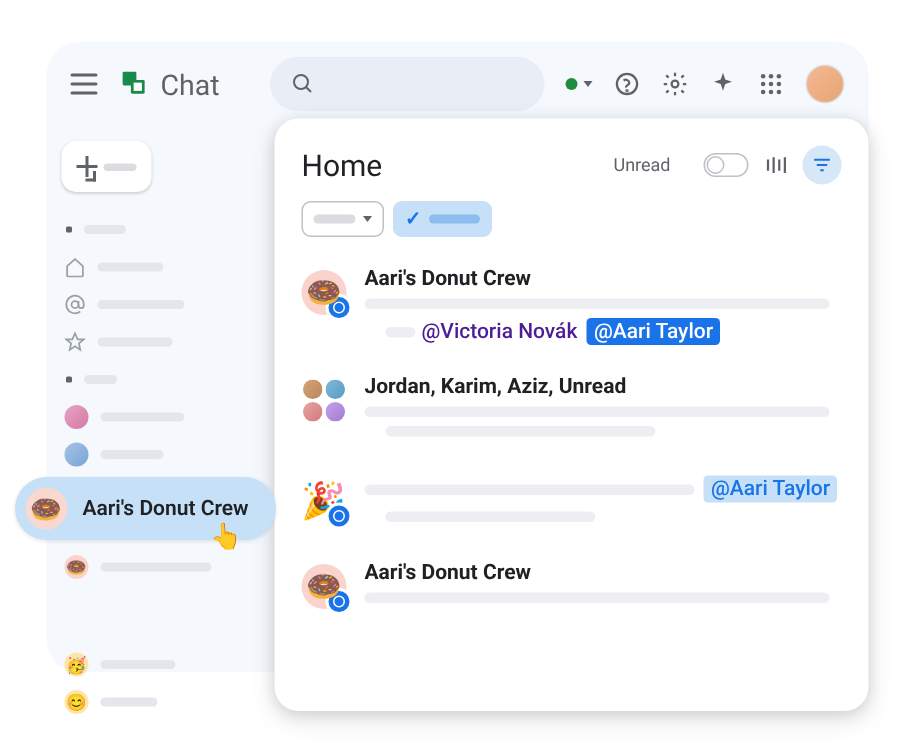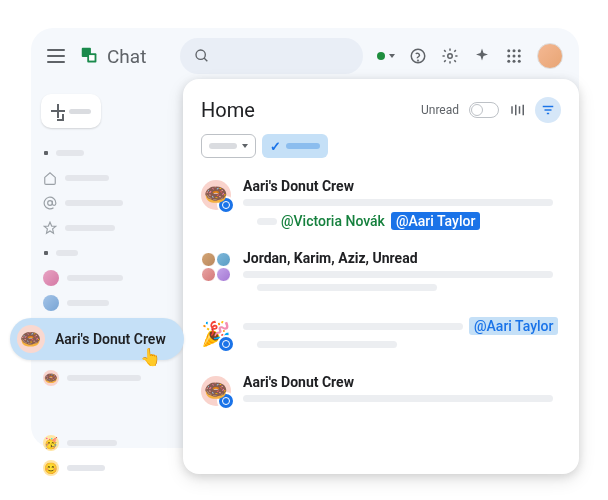--- a/index.html
+++ b/index.html
@@ -26,42 +26,42 @@
 .new-chip .plus::after{width:2px;height:14px;left:6px}
 .new-chip .edge{position:absolute;right:-3px;bottom:-3px;width:7px;height:7px;border-right:2px solid #5f6368;border-bottom:2px solid #5f6368}
 .sb-row{display:flex;align-items:center;gap:8px;height:22px;margin-bottom:3px;padding:0 2px}
 .sb-section{width:4px;height:4px;background:#5f6368;border-radius:1px;margin-left:1px}
 .sb-ico{width:14px;height:14px;color:#9aa0a6;flex-shrink:0}
 .sb-line{height:6px;background:#e4e6eb;border-radius:3px;flex:0 0 auto}
 .sb-av{width:16px;height:16px;border-radius:50%;flex-shrink:0}
 .main-card{position:absolute;left:183px;top:79px;width:396px;height:395px;background:#fff;border-radius:16px;box-shadow:0 2px 10px rgba(0,0,0,0.12),0 6px 18px rgba(0,0,0,0.10)}
 .card-hdr{display:flex;align-items:center;padding:18px 18px 6px 18px}
 .card-title{font-size:20px;color:#202124;font-weight:400}
-.unread-chip{margin-left:auto;display:flex;align-items:center;gap:4px;color:#5f6368;font-size:12px}
+.unread-chip{margin-left:auto;display:flex;align-items:center;gap:16px;color:#5f6368;font-size:12px}
 .toggle{width:30px;height:16px;border:1px solid #bdc1c6;border-radius:8px;margin-left:6px;position:relative}
 .toggle::after{content:'';position:absolute;left:1px;top:1px;width:12px;height:12px;background:#fff;border:1px solid #bdc1c6;border-radius:50%;box-sizing:border-box}
 .sort-ico{width:18px;height:18px;color:#5f6368;margin-left:10px}
 .filter-btn{width:26px;height:26px;background:#d6e7f8;border-radius:50%;display:flex;align-items:center;justify-content:center;margin-left:8px}
 .chips-row{display:flex;gap:6px;padding:5px 18px 10px 18px}
 .chip-drop{height:24px;border:1px solid #bdc1c6;border-radius:6px;display:flex;align-items:center;padding:0 7px;gap:5px}
 .chip-drop .ph{width:28px;height:6px;background:#dadce0;border-radius:3px}
 .chip-check{height:24px;background:#c5e0f7;border-radius:6px;display:flex;align-items:center;padding:0 8px;gap:5px}
 .chip-check .ck{color:#1a73e8;font-weight:bold;font-size:13px}
 .chip-check .ph{width:34px;height:6px;background:#8cbdee;border-radius:3px}
 .thread{display:flex;gap:12px;padding:10px 18px}
 .th-av{width:30px;height:30px;border-radius:50%;flex-shrink:0;position:relative;margin-top:2px}
 .donut{background:#f9d3cc}
 .donut::after{content:'🍩';position:absolute;font-size:19px;left:50%;top:50%;transform:translate(-50%,-52%)}
 .badge{position:absolute;right:-4px;bottom:-4px;width:14px;height:14px;background:#1a73e8;border-radius:50%;border:2px solid #fff;box-sizing:content-box}
 .badge::after{content:'';position:absolute;inset:3px;border:1.5px solid #fff;border-radius:50%}
 .title-bold{font-size:14px;font-weight:700;color:#202124;margin-bottom:5px}
 .ph-line{height:7px;background:#eceef1;border-radius:4px;margin-bottom:6px}
 .indent{margin-left:14px}
 .mention{font-size:14px;font-weight:500}
-.m-blue{color:#15803d}
+.m-blue{color:#4c1d95}
 .m-chip{background:#1a73e8;color:#fff;padding:1px 5px;border-radius:3px;margin-left:2px}
 .m-chip-lite{background:#c5e0f7;color:#1a73e8;padding:1px 5px;border-radius:3px}
 .group-av{position:relative;width:30px;height:30px}
 .group-av span{position:absolute;width:15px;height:15px;border-radius:50%;border:1.5px solid #fff}
 .ga1{background:linear-gradient(135deg,#d4a574,#b8875e);left:0;top:0}
 .ga2{background:linear-gradient(135deg,#7eb8da,#5a9cc4);right:0;top:0}
 .ga3{background:linear-gradient(135deg,#e8a4a4,#d47878);left:0;bottom:0}
 .ga4{background:linear-gradient(135deg,#c4a4e8,#a478d4);right:0;bottom:0}
 .party{position:relative}
 .party::before{content:'🎉';position:absolute;font-size:24px;left:50%;top:50%;transform:translate(-50%,-50%)}

